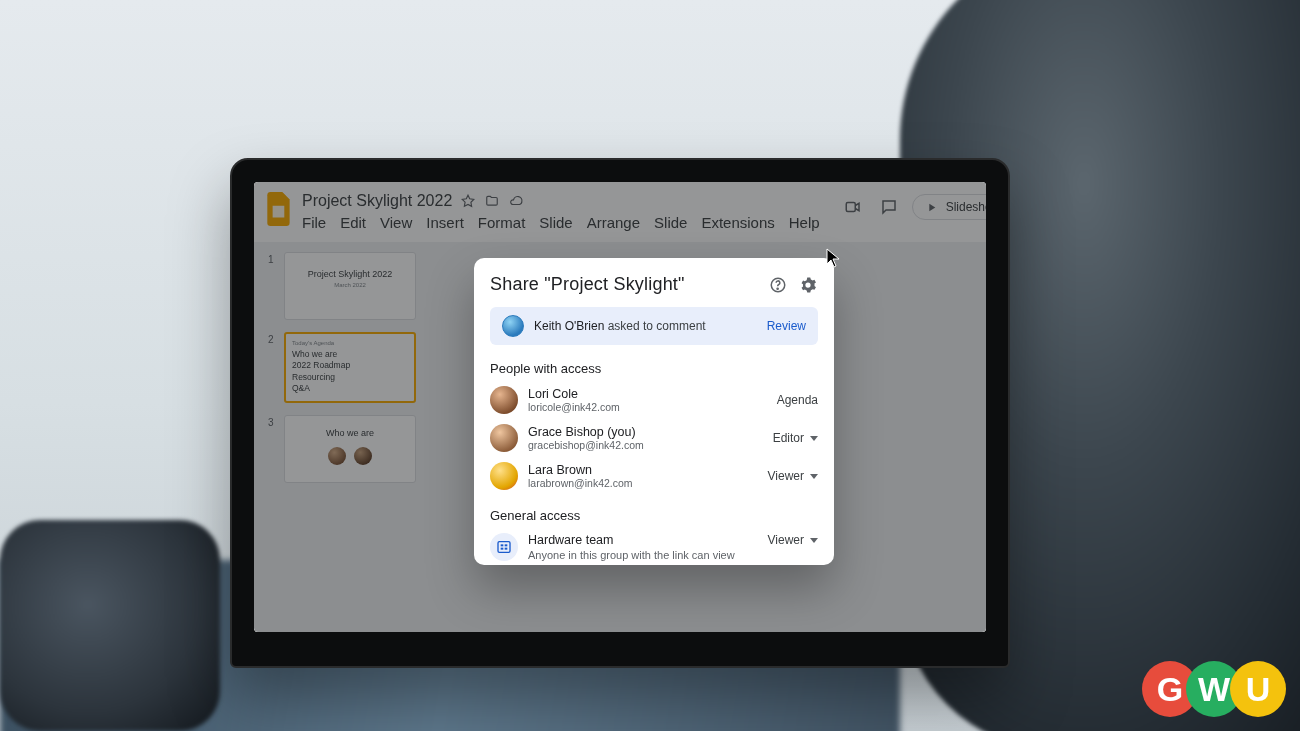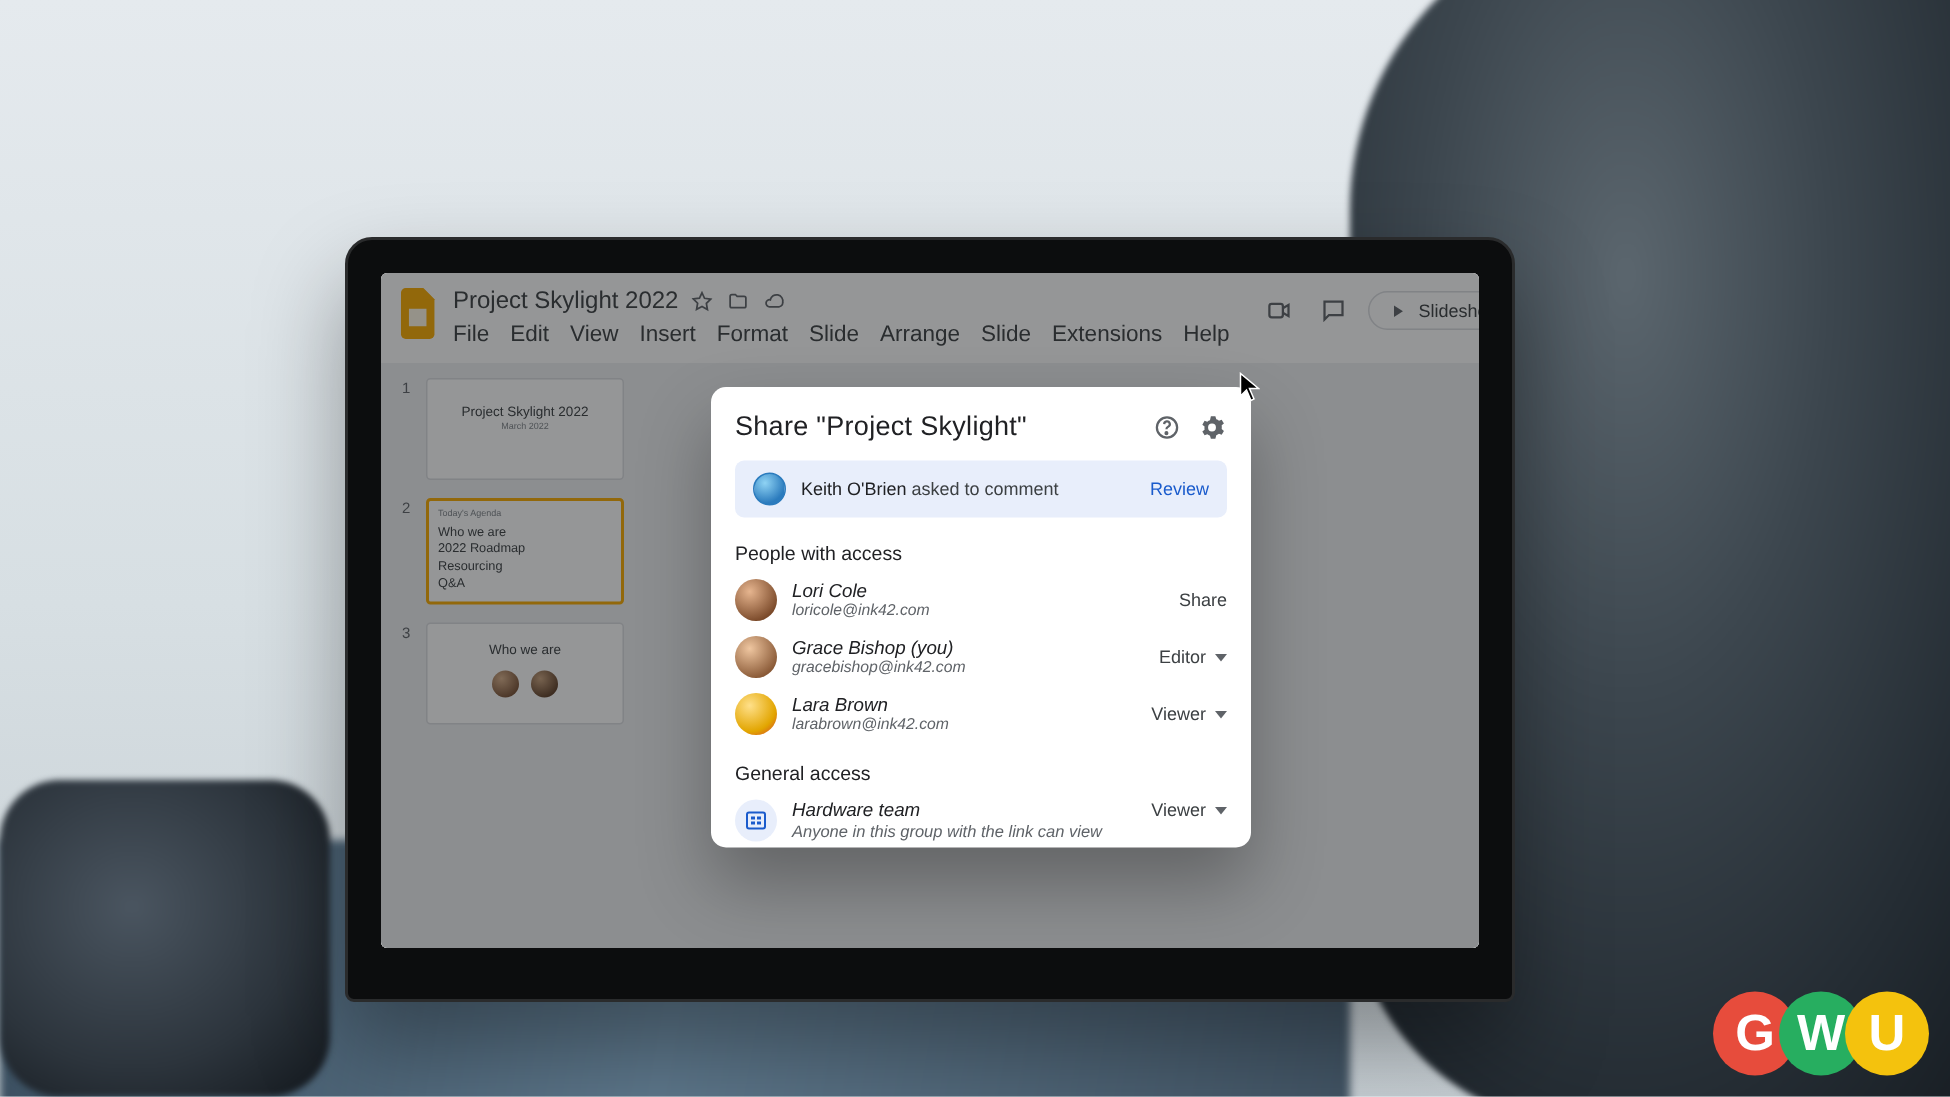--- a/index.html
+++ b/index.html
@@ -119,21 +119,21 @@
 
   .add-field { margin-top:12px; border:1px solid #dadce0; border-radius:6px; padding:10px 12px; font-size:12px; color:#80868b; cursor:text; }
 
   .sect-title { margin-top:16px; font-size:13px; font-weight:500; color:#202124; }
 
   .person-row { display:flex; align-items:center; gap:10px; margin-top:10px; }
   .av { width:28px; height:28px; border-radius:50%; flex:0 0 auto; }
   .av.a1 { background:radial-gradient(circle at 35% 30%,#e6b58f,#7b4a2a 75%);}
   .av.a2 { background:radial-gradient(circle at 35% 30%,#efc6a0,#8a5a37 75%);}
   .av.a3 { background:radial-gradient(circle at 35% 30%,#ffe08a,#e2a500 65%,#d03b2f 100%);}
-  .pinfo { flex:1; min-width:0;font-style:italic; }
+  .pinfo { flex:1; min-width:0; }
   .pname { font-size:12.5px; color:#202124; font-weight:500; }
   .pemail { font-size:10.5px; color:#5f6368; }
   .role { font-size:12px; color:#3c4043; display:flex; align-items:center; gap:6px; }
   .role .caret { width:0;height:0;border-left:4px solid transparent;border-right:4px solid transparent;border-top:5px solid #5f6368; }
 
   .ga-row { display:flex; align-items:flex-start; gap:10px; margin-top:10px; }
   .ga-ico { width:28px; height:28px; border-radius:50%; background:#e8eefb; display:flex; align-items:center; justify-content:center; color:#1a5bcc; flex:0 0 auto; }
   .ga-name { font-size:12.5px; color:#202124; font-weight:500; display:flex; align-items:flex-start; gap:6px;}
   .ga-desc { font-size:11px; color:#5f6368; margin-top:2px;}
 
@@ -305,21 +305,21 @@
 
           <div class="sect-title">People with access</div>
 
           <div class="person-row">
             <div class="av a1"></div>
             <div class="pinfo">
               <div class="pname">Lori Cole</div>
               <div class="pemail">loricole@ink42.com</div>
             </div>
             <div class="role">
-                <span>Share</span>
+                <span>Agenda</span>
               </div>
           </div>
 
           <div class="person-row">
             <div class="av a2"></div>
             <div class="pinfo">
               <div class="pname">Grace Bishop (you)</div>
               <div class="pemail">gracebishop@ink42.com</div>
             </div>
             <div class="role">

